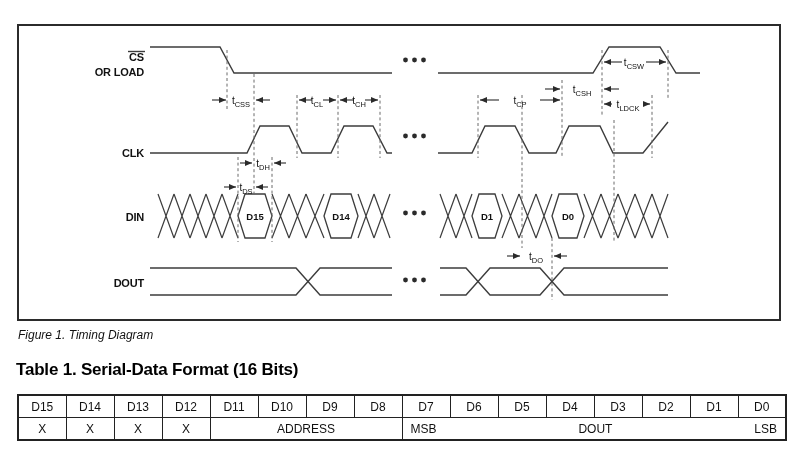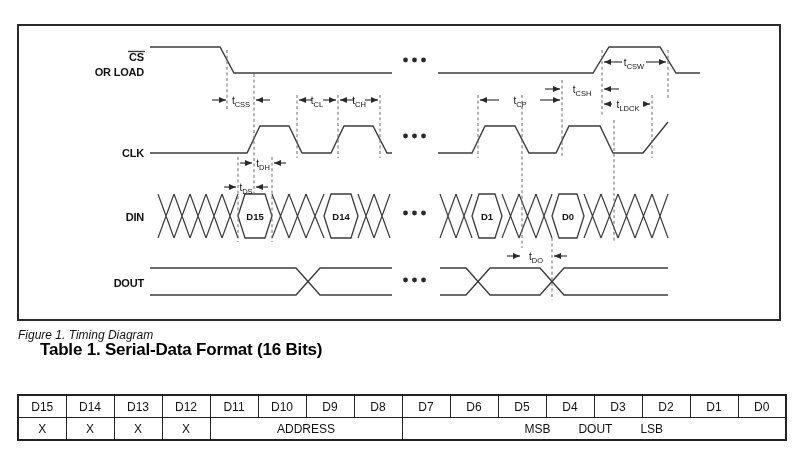--- a/index.html
+++ b/index.html
@@ -12,24 +12,24 @@
   .tl .sub{font-size:7.5px;}
   .dw{font-size:9.5px;font-weight:bold;}
   .wave{stroke:#3c3c3c;stroke-width:1.4;fill:none;stroke-linejoin:miter;stroke-linecap:butt;}
   .xlat{stroke:#3c3c3c;stroke-width:1.2;fill:none;}
   .hex{stroke:#3c3c3c;stroke-width:1.3;fill:none;}
   .dash{stroke:#6a6a6a;stroke-width:1;stroke-dasharray:3,2.6;fill:none;}
   .arr{stroke:#2a2a2a;stroke-width:1.1;}
   .dot{fill:#2a2a2a;}
   .fig-border{fill:none;stroke:#2b2b2b;stroke-width:2;}
   .caption{position:absolute;left:18px;top:328px;font-style:italic;font-size:12px;color:#111;}
-  .tbl-title{position:absolute;left:16px;top:340px;font-size:17px;font-weight:bold;color:#000;letter-spacing:-0.2px;margin-left:24px;}
+  .tbl-title{position:absolute;left:16px;top:360px;font-size:17px;font-weight:bold;color:#000;letter-spacing:-0.2px;}
   .bittable{position:absolute;left:17px;top:394px;width:770px;border-collapse:collapse;table-layout:fixed;border:2px solid #222;}
   .bittable td{border:1px solid #222;text-align:center;font-size:12px;color:#111;height:21px;padding:0;}
-  .mdl{display:flex;justify-content:center;padding:0 8px;gap:28px;}
+  .mdl{display:flex;justify-content:space-between;padding:0 8px;gap:28px;}
   .mdl span{display:inline-block;}
 </style>
 </head>
 <body>
 
 <div class="page">
 
   <svg width="800" height="326" viewBox="0 0 800 326">
     <defs>
       <marker id="arr" markerUnits="userSpaceOnUse" markerWidth="9" markerHeight="8" refX="7" refY="3" orient="auto">

